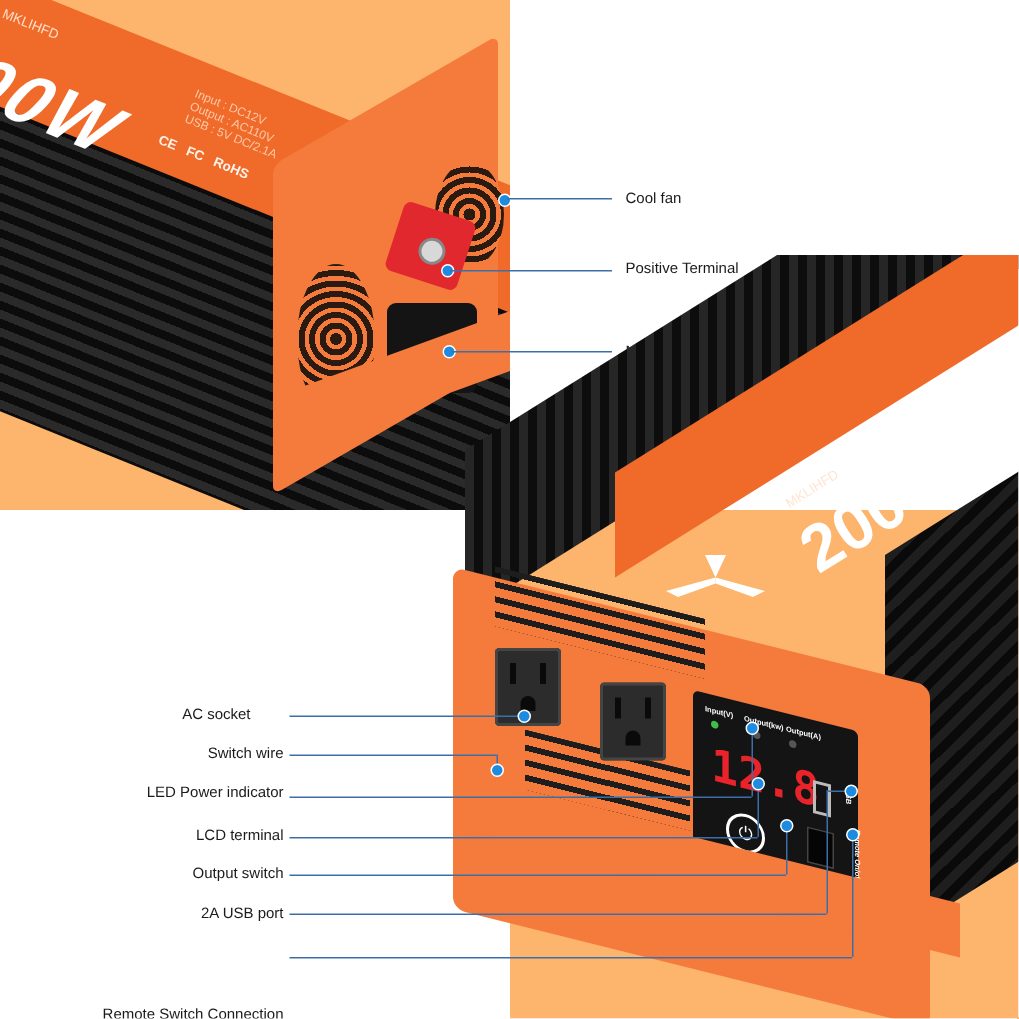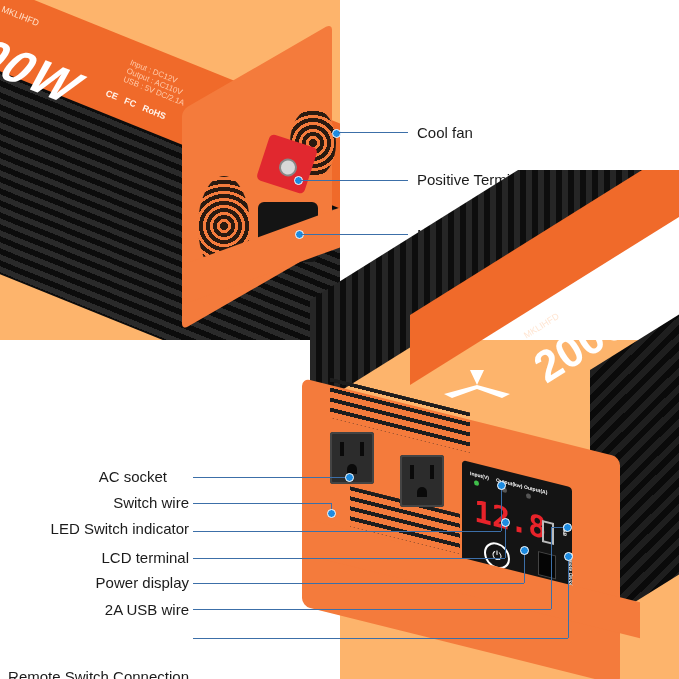--- a/index.html
+++ b/index.html
@@ -42,21 +42,21 @@
   .panel .lbl{position:absolute;font-size:5px;color:#fff;font-weight:bold;}
   .panel .led{position:absolute;width:5px;height:5px;border-radius:50%;}
   .panel .lcd{position:absolute;left:12px;top:30px;font-family:"DejaVu Sans Mono",monospace;font-size:30px;color:#e8232a;font-weight:bold;}
   .panel .pwr{position:absolute;left:22px;top:74px;width:22px;height:22px;border-radius:50%;border:2px solid #fff;color:#fff;font-size:12px;text-align:center;line-height:22px;}
   .panel .pwrlbl{position:absolute;left:22px;top:100px;font-size:5px;color:#fff;}
   .panel .usb{position:absolute;left:80px;top:40px;width:8px;height:18px;border:2px solid #bbb;}
   .panel .rj{position:absolute;left:76px;top:72px;width:16px;height:22px;background:#050505;border:1px solid #444;}
   .bracket2{position:absolute;left:20px;top:350px;width:330px;height:36px;background:#f47b3c;transform:skewY(14deg);transform-origin:0 0;}
 
   
-  .callout-label{position:absolute;font-size:15px;color:#1b1b1b;white-space:nowrap;line-height:14px;}
+  .callout-label{position:absolute;font-size:10px;color:#1b1b1b;white-space:nowrap;line-height:14px;}
   .line{position:absolute;background:#3c6fa8;height:1px;}
   .vline{position:absolute;background:#3c6fa8;width:1px;}
   .dot{position:absolute;width:7px;height:7px;border-radius:50%;background:#1d8be0;border:1px solid #ffffff;}
 </style>
 </head>
 <body>
 
 <div class="bg-orange-tl"></div>
 <div class="bg-orange-br"></div>
 
@@ -140,36 +140,36 @@
 
 <div class="callout-label" style="right:512px;top:470px;">AC socket</div>
 <div class="line" style="left:193px;top:477px;width:156px;"></div>
 <div class="dot" style="left:345px;top:473px;"></div>
 
 <div class="callout-label" style="right:490px;top:496px;">Switch wire</div>
 <div class="line" style="left:193px;top:503px;width:138px;"></div>
 <div class="vline" style="left:331px;top:503px;height:8px;"></div>
 <div class="dot" style="left:327px;top:509px;"></div>
 
-<div class="callout-label" style="right:490px;top:522px;">LED Switch indicator</div>
+<div class="callout-label" style="right:490px;top:522px;">LED Power indicator</div>
 <div class="line" style="left:193px;top:531px;width:308px;"></div>
 <div class="vline" style="left:501px;top:484px;height:47px;"></div>
 <div class="dot" style="left:497px;top:481px;"></div>
 
 <div class="callout-label" style="right:490px;top:551px;">LCD terminal</div>
 <div class="line" style="left:193px;top:558px;width:312px;"></div>
 <div class="vline" style="left:505px;top:521px;height:37px;"></div>
 <div class="dot" style="left:501px;top:518px;"></div>
 
-<div class="callout-label" style="right:490px;top:576px;">Power display</div>
+<div class="callout-label" style="right:490px;top:576px;">Output switch</div>
 <div class="line" style="left:193px;top:583px;width:331px;"></div>
 <div class="vline" style="left:524px;top:550px;height:33px;"></div>
 <div class="dot" style="left:520px;top:546px;"></div>
 
-<div class="callout-label" style="right:490px;top:603px;">2A USB wire</div>
+<div class="callout-label" style="right:490px;top:603px;">2A USB port</div>
 <div class="line" style="left:193px;top:609px;width:358px;"></div>
 <div class="vline" style="left:551px;top:527px;height:82px;"></div>
 <div class="line" style="left:551px;top:527px;width:15px;"></div>
 <div class="dot" style="left:563px;top:523px;"></div>
 
 <div class="callout-label" style="right:490px;top:631px;margin-top:39px;">Remote Switch Connection</div>
 <div class="line" style="left:193px;top:638px;width:375px;"></div>
 <div class="vline" style="left:568px;top:556px;height:82px;"></div>
 <div class="dot" style="left:564px;top:552px;"></div>
 

